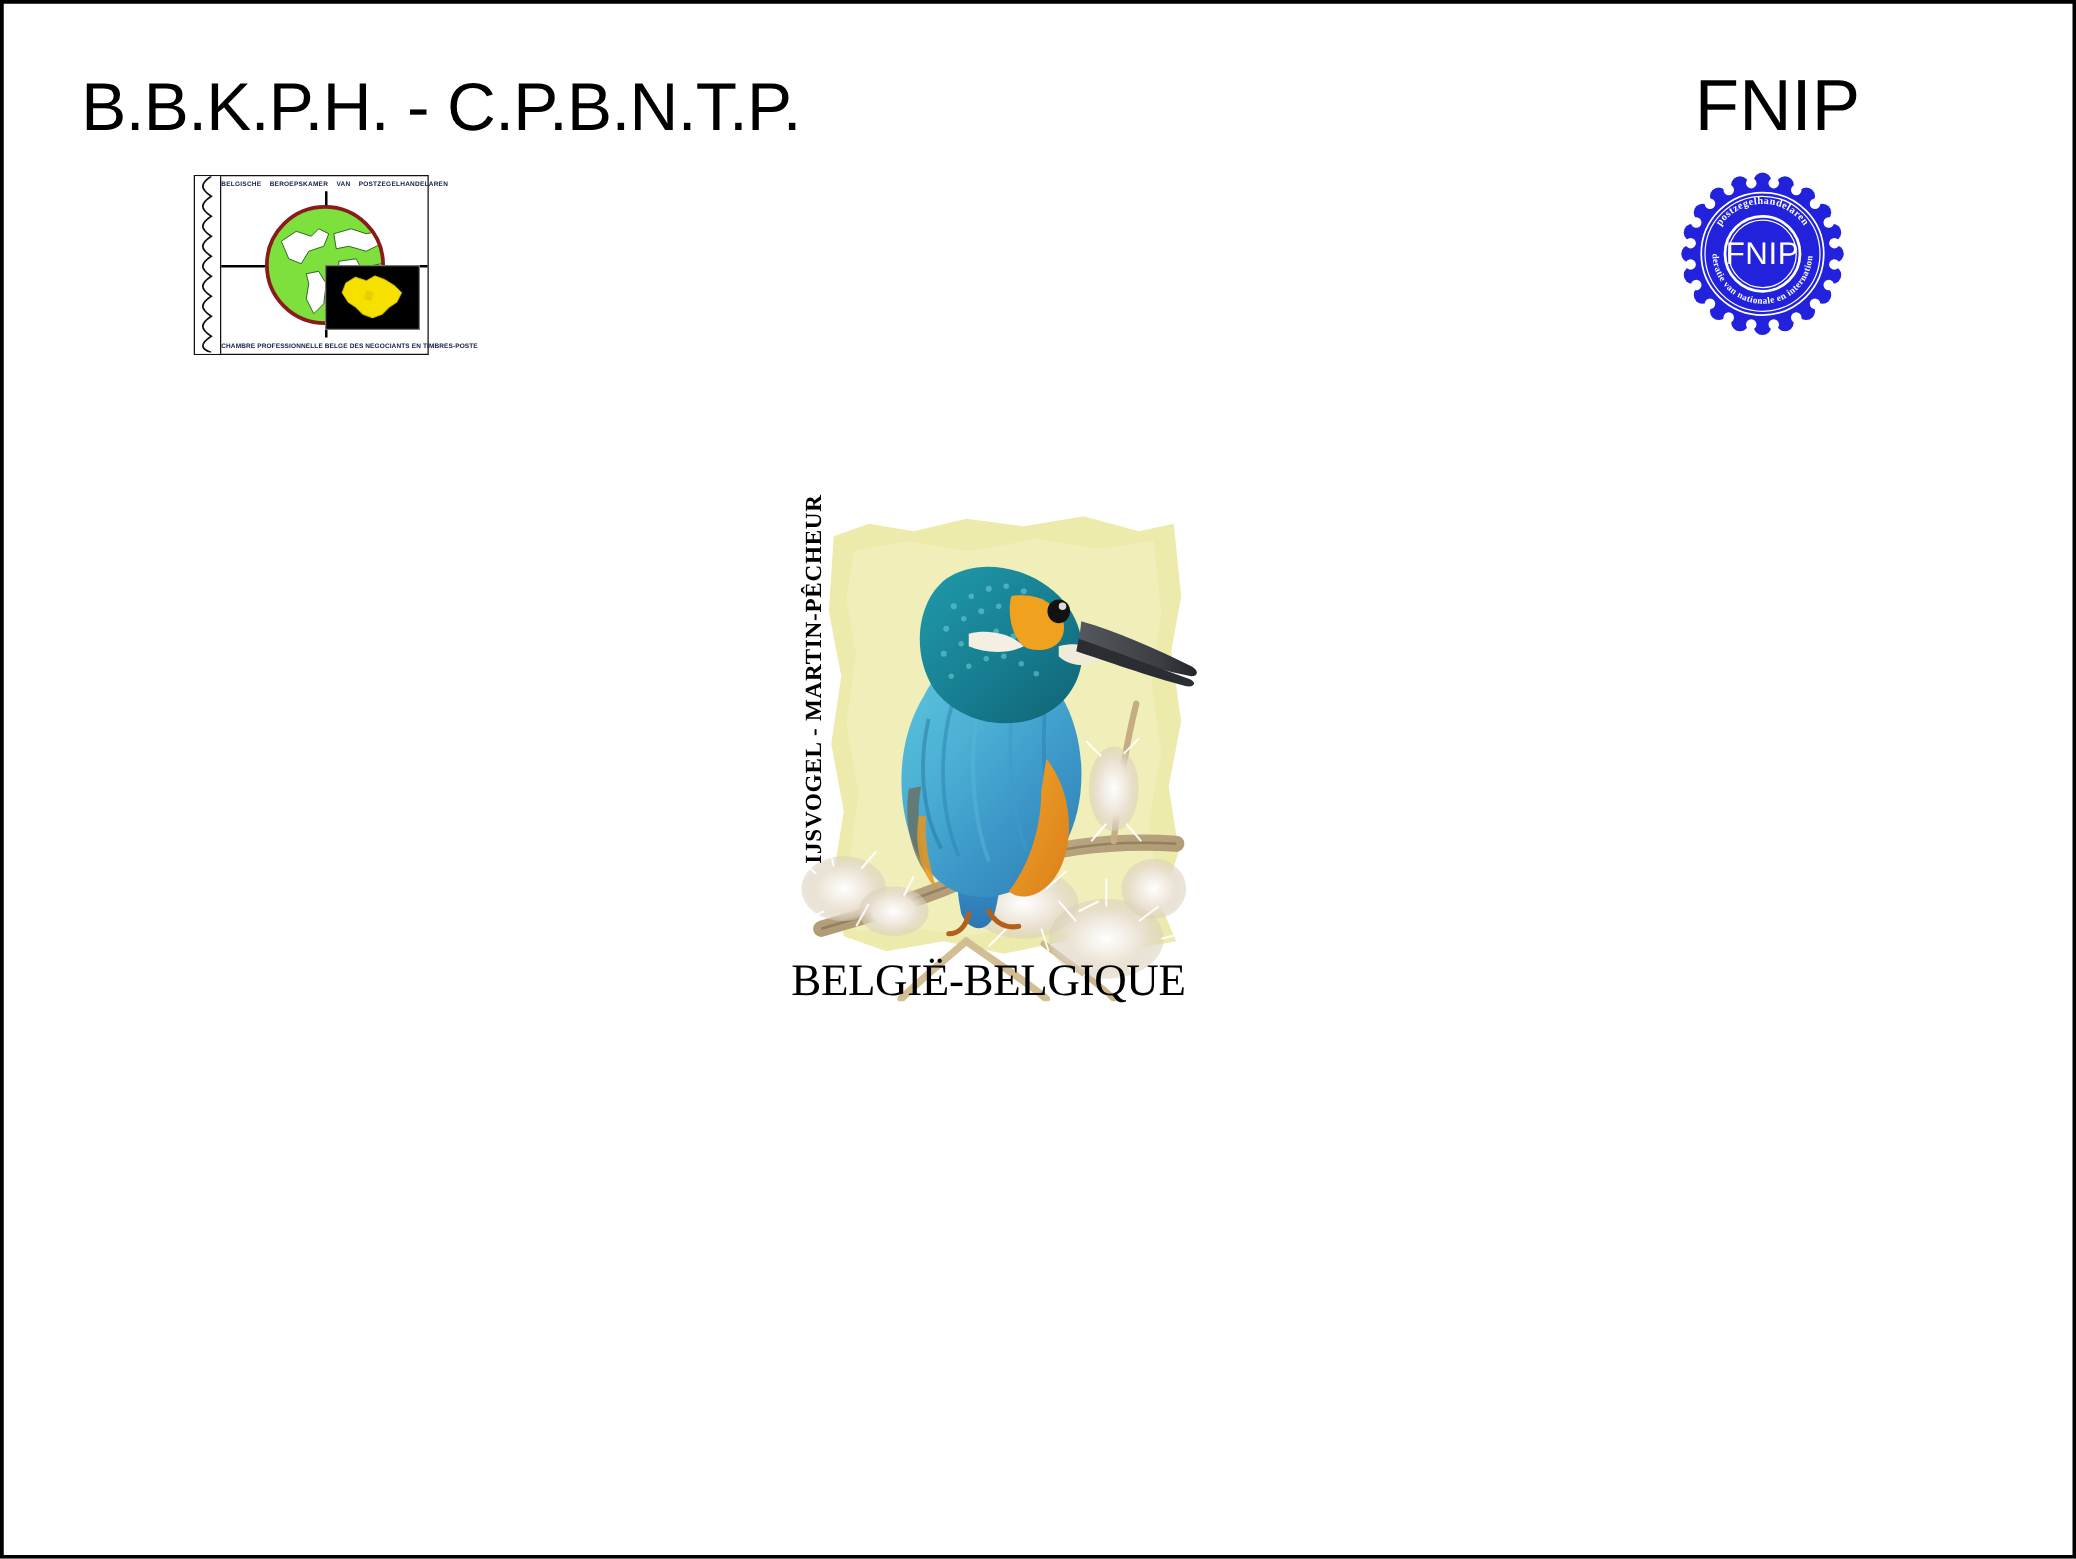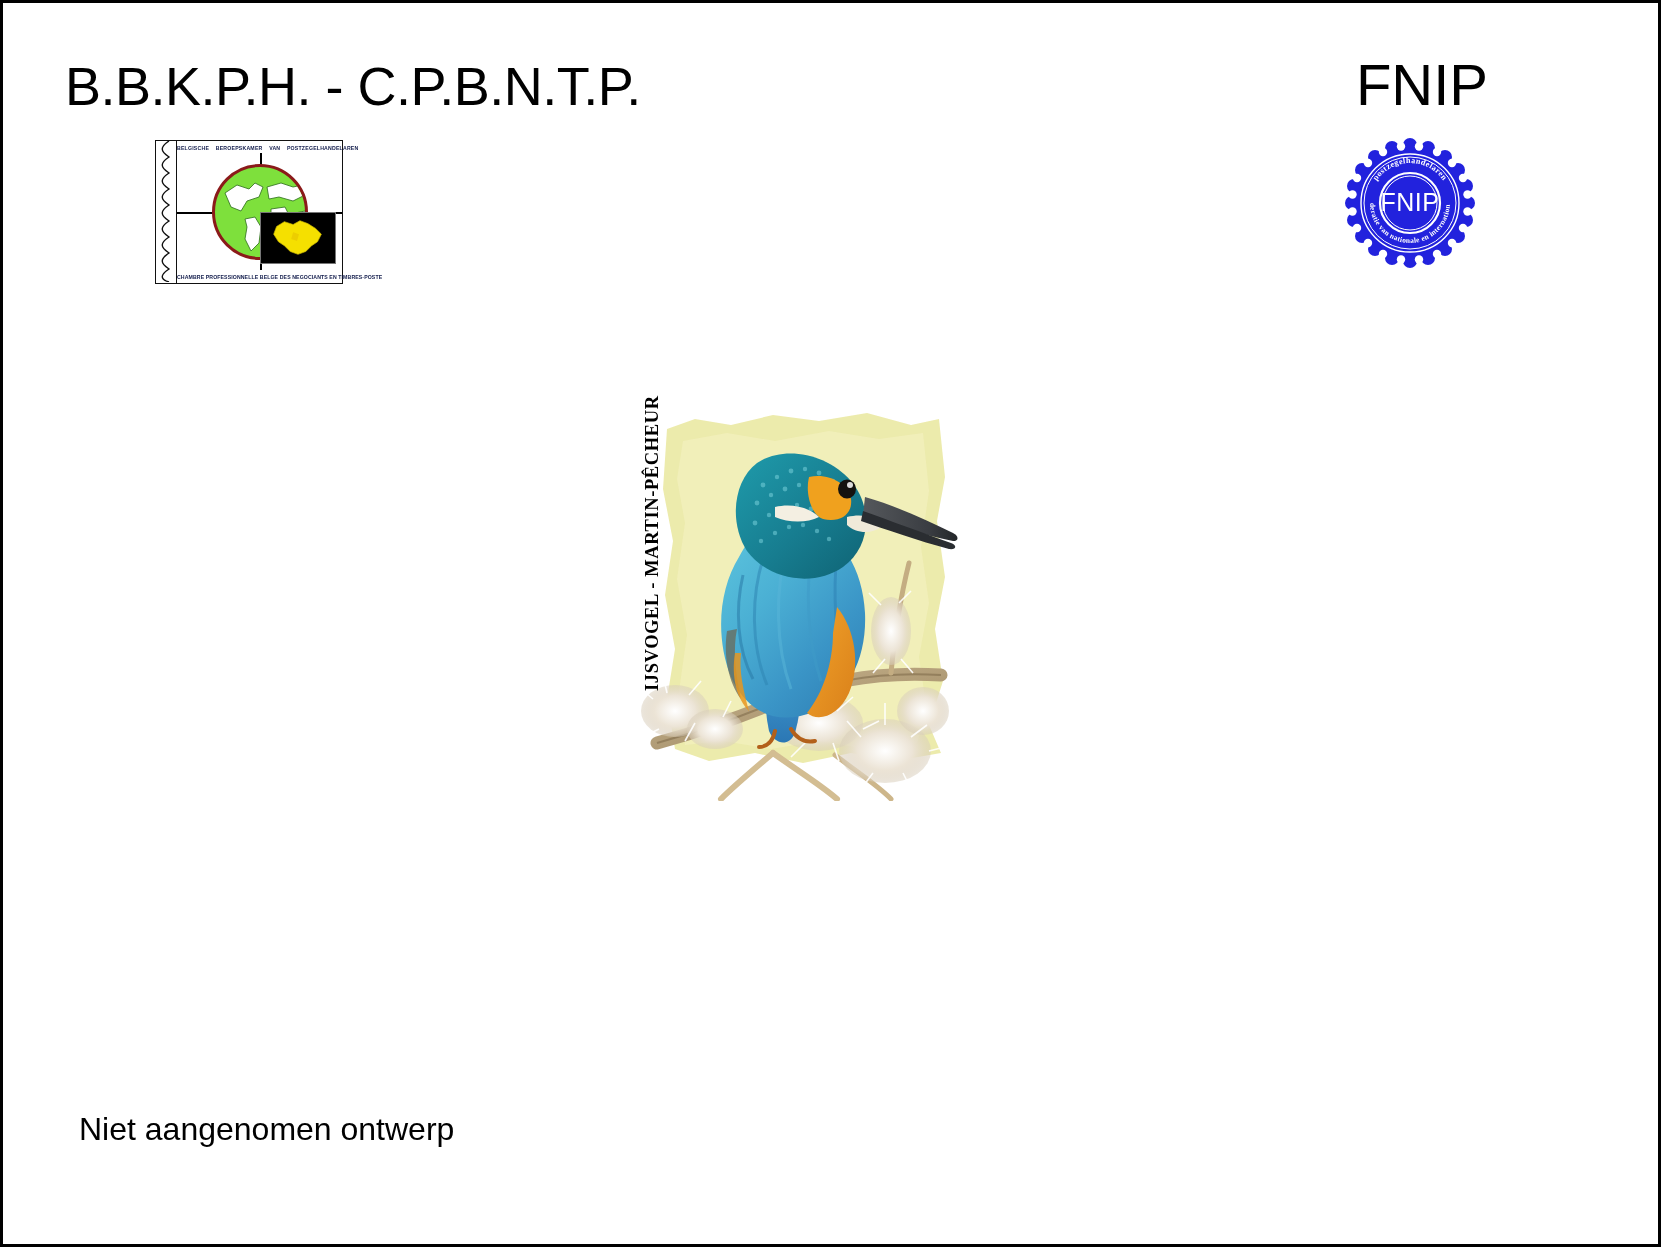--- a/index.html
+++ b/index.html
@@ -467,18 +467,18 @@
         <path d="M240 130 C268 140, 300 152, 328 162 C334 164, 334 169, 326 168
                  C296 160, 262 148, 238 140 Z" fill="#2a2d31"></path>
 
         <path d="M168 348 C174 358, 182 362, 192 360" stroke="#b3601a" stroke-width="4" fill="none" stroke-linecap="round"></path>
         <path d="M152 350 C150 360, 144 366, 136 366" stroke="#b3601a" stroke-width="4" fill="none" stroke-linecap="round"></path>
       </g>
     </svg>
 
     <div class="stamp-vert-label">IJSVOGEL - MARTIN-PÊCHEUR</div>
 
+    <div class="stamp-country">BELGIË-BELGIQUE</div>
   </div>
 
-  <div class="footer-left">Niet aangenomen ontwerp</div>
 
 
 </div>
 
 </body></html>

